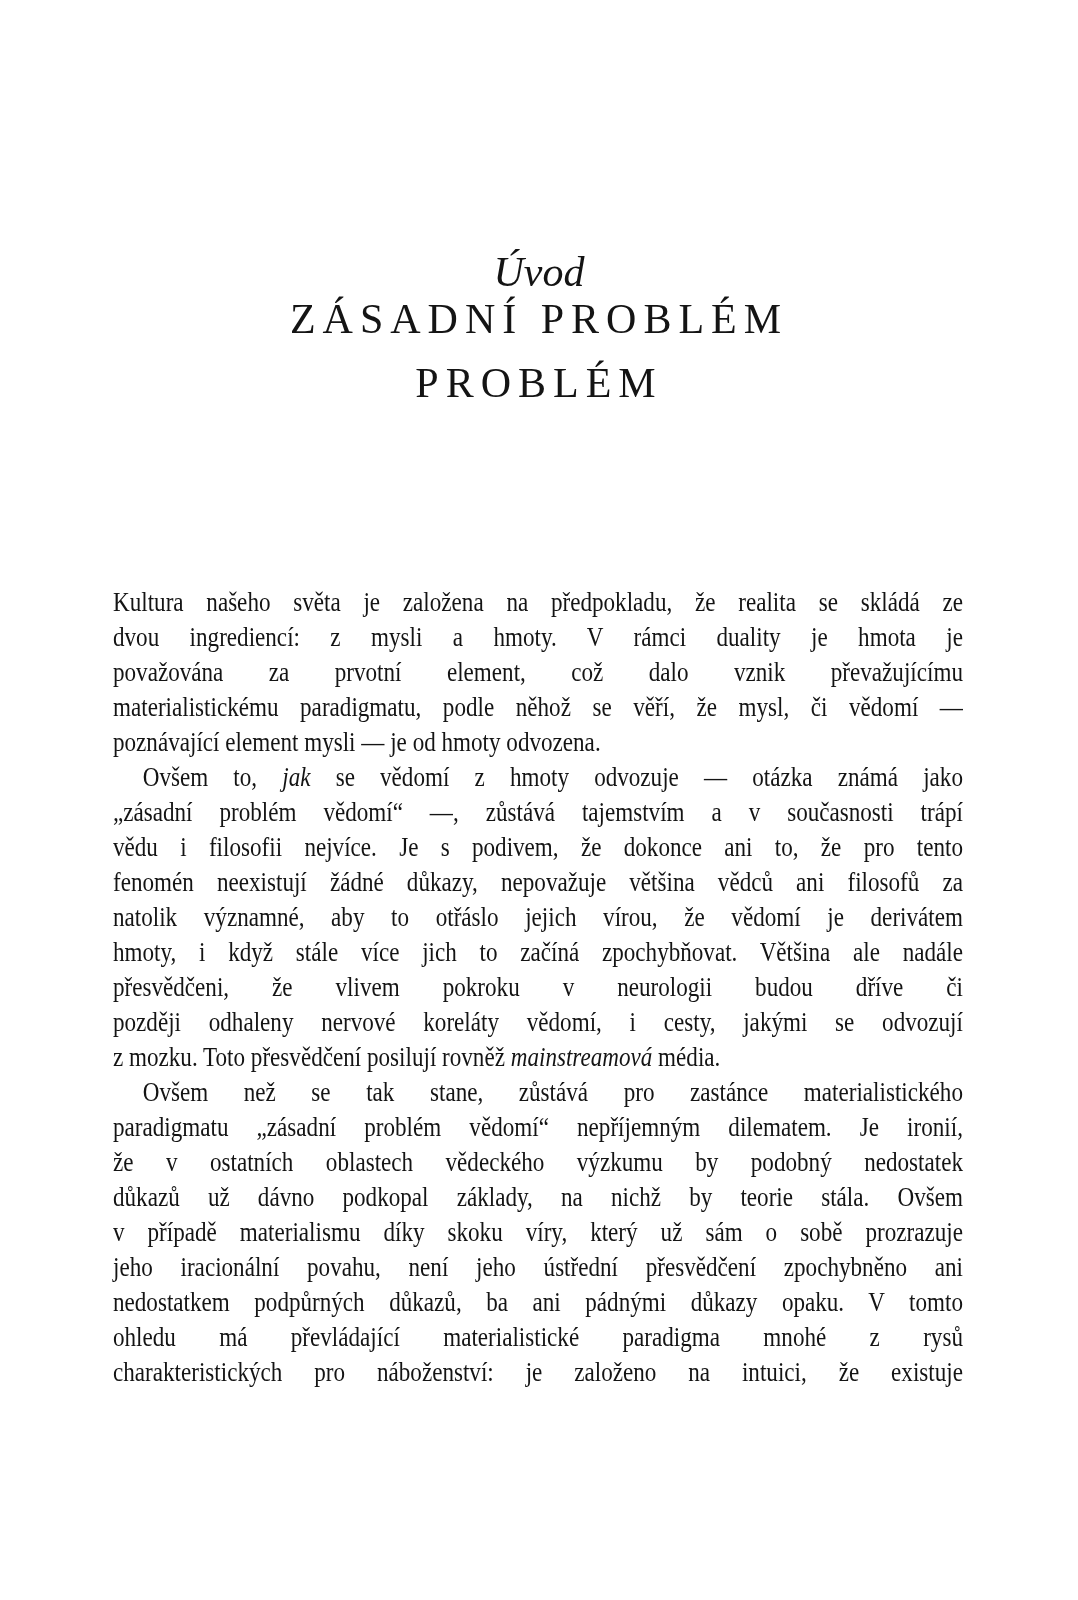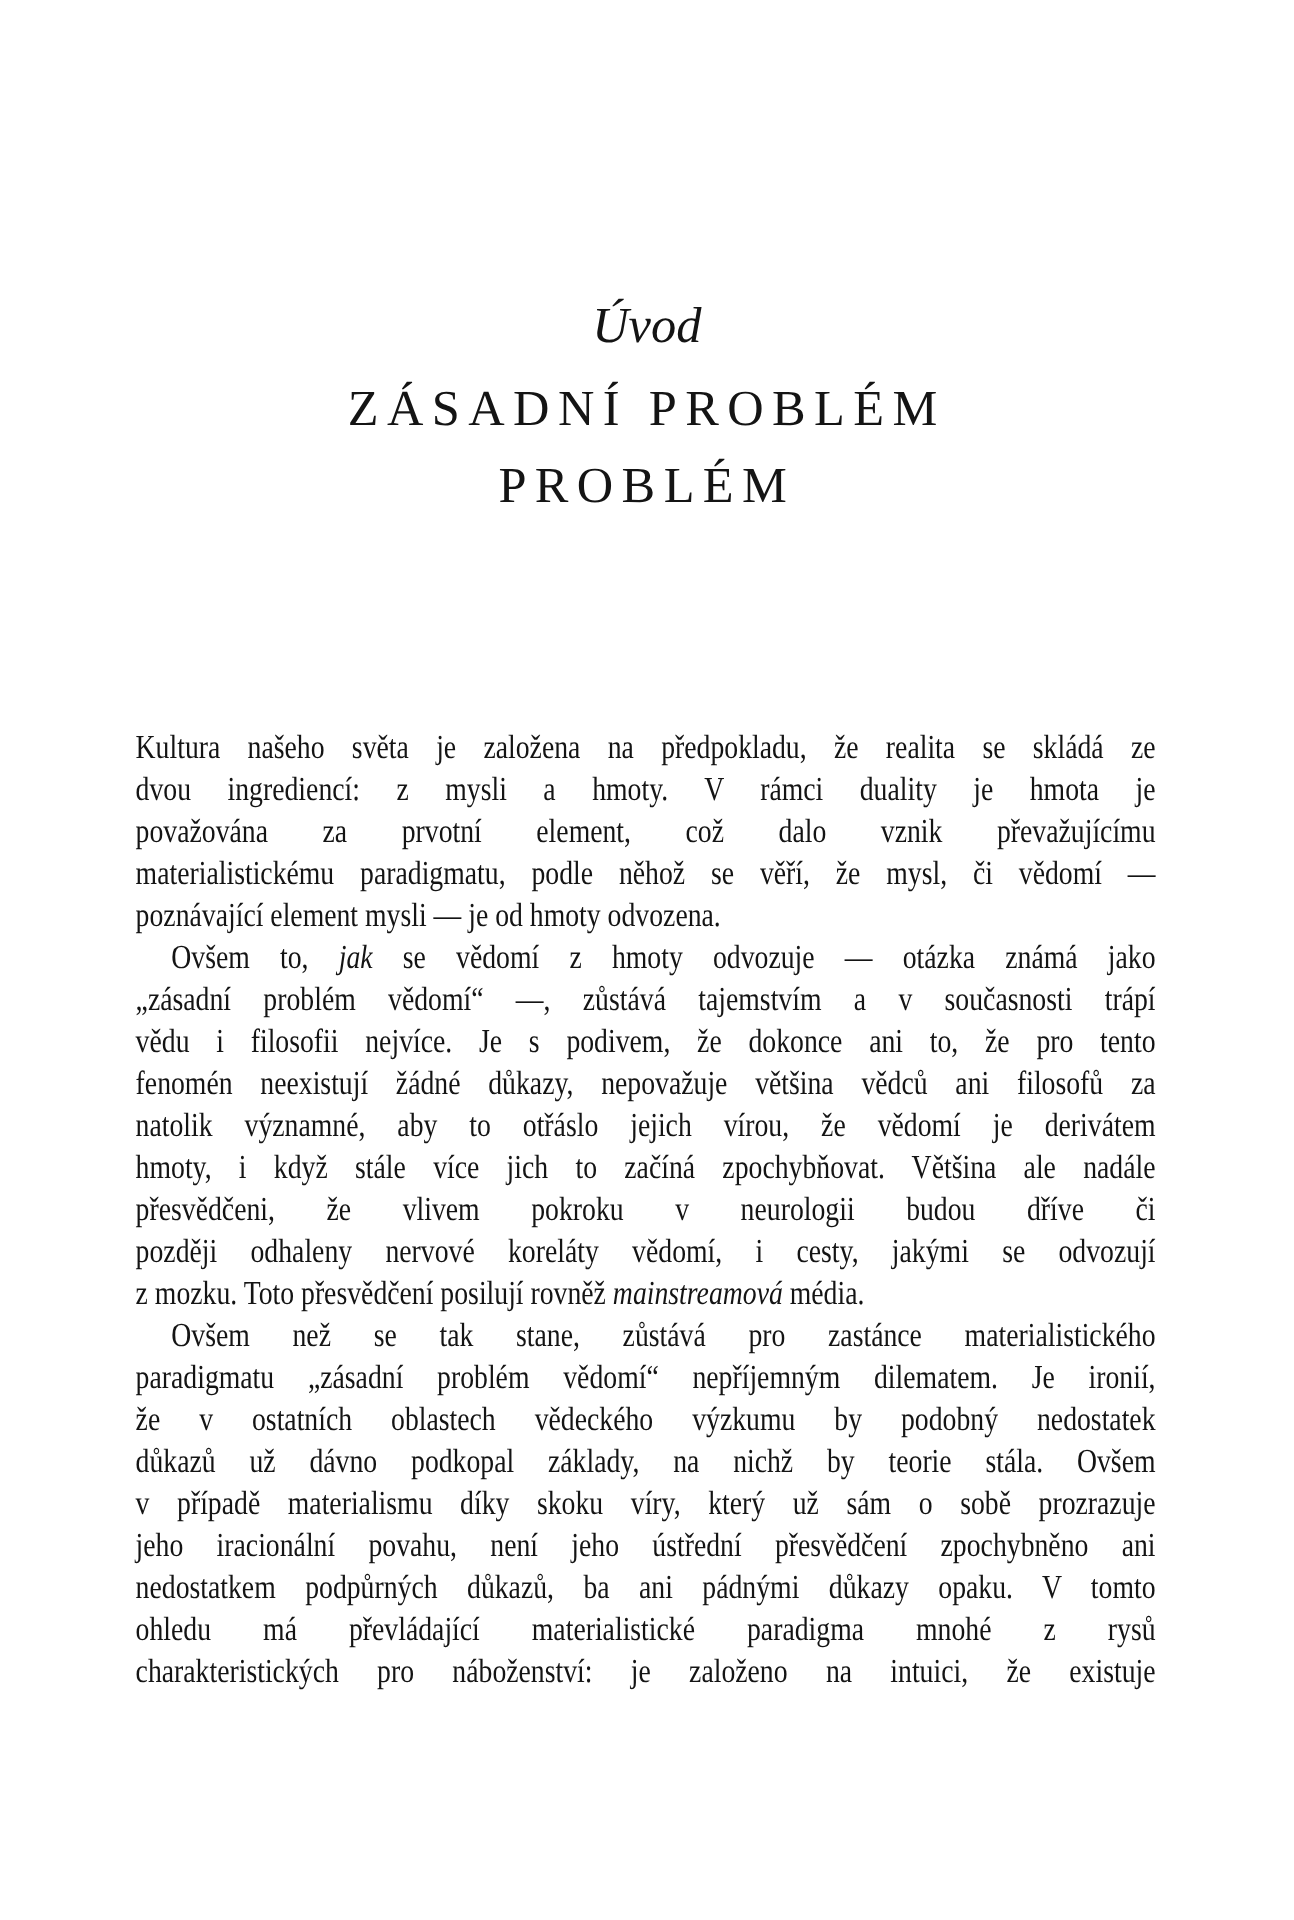--- a/index.html
+++ b/index.html
@@ -22,21 +22,20 @@
   }
   .pretitle {
     font-style: italic;
     font-size: 42px;
     line-height: 48px;
   }
   .title-line {
     font-size: 42px;
     letter-spacing: 7px;
     line-height: 46px;
-    margin-top: 22px;
   }
   .title-line.second {
     margin-top: 18px;
   }
   .bodytext {
     margin-left: 113px;
     margin-top: 178px;
     width: 1030px;
     transform: scaleX(0.8252);
     transform-origin: 0 0;

